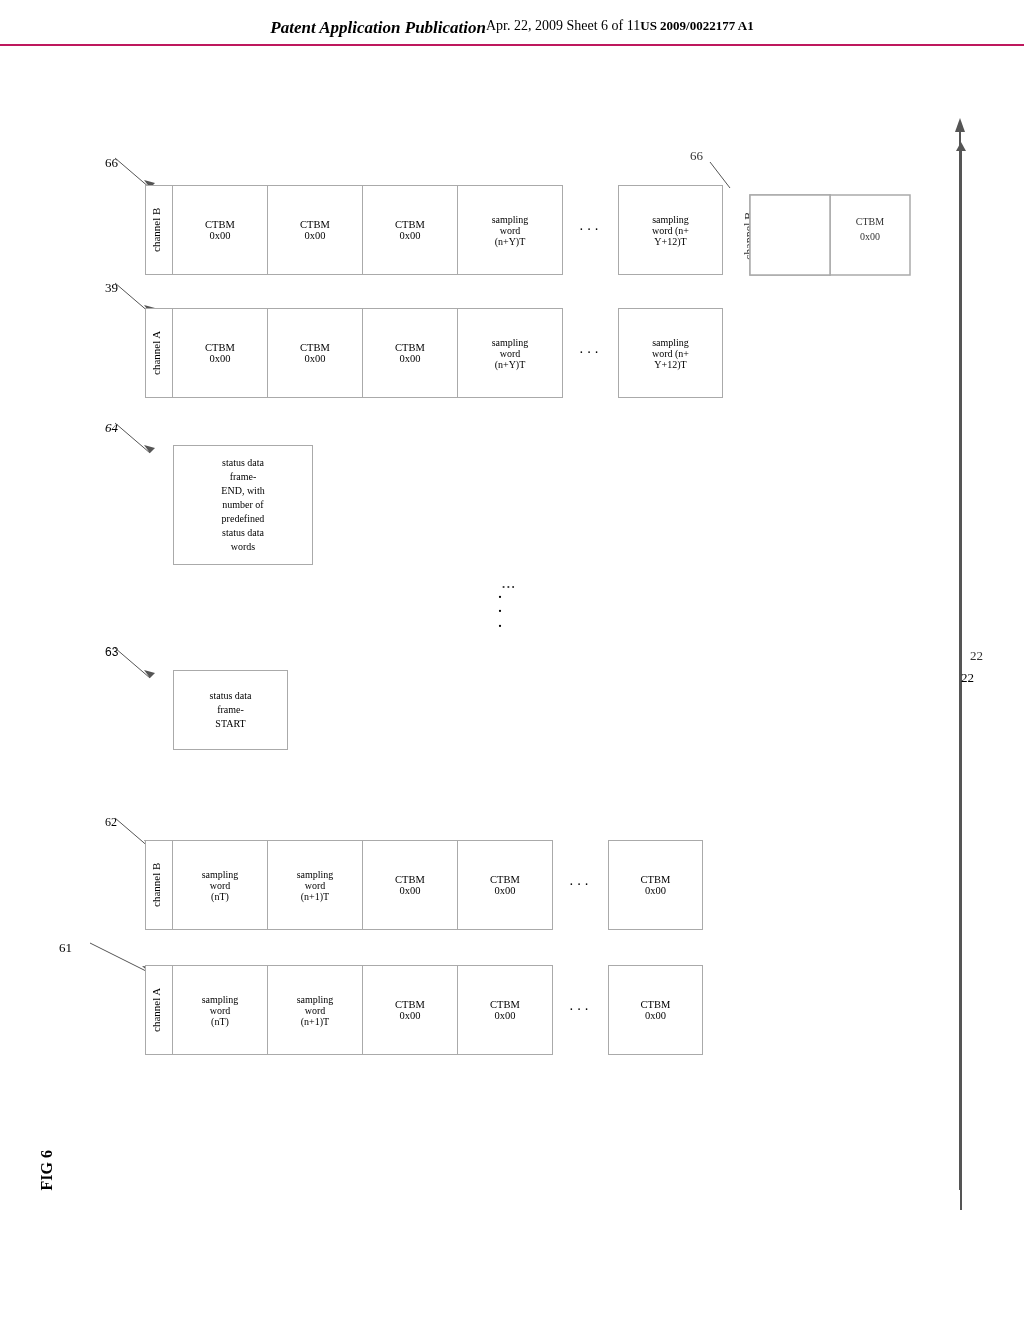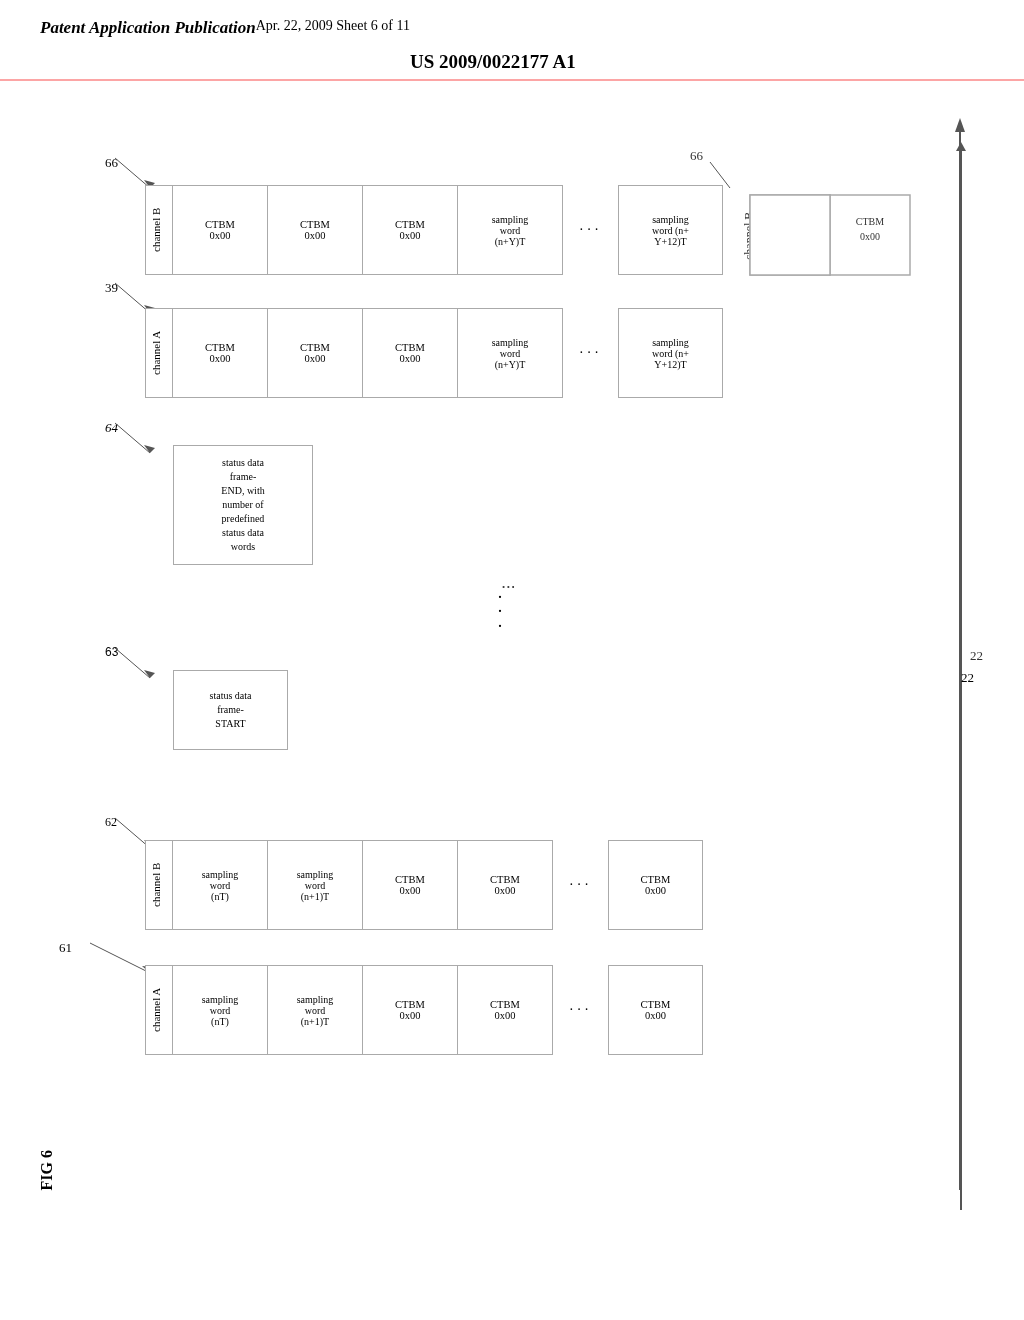--- a/index.html
+++ b/index.html
@@ -8,40 +8,39 @@
       height: 1320px;
       background: #fff;
       font-family: 'Times New Roman', Times, serif;
       position: relative;
       overflow: hidden;
     }
 
     
     .header {
       display: flex;
-      justify-content: flex-start;
+      justify-content: center;
       align-items: flex-start;
       padding: 18px 40px 4px 40px;
-      border-bottom: 2px solid #fca5a5;
+      border-bottom: 2px solid #be185d;
       padding-bottom: 6px;
     }
     .header-left {
       font-weight: bold;
       font-size: 17px;
       font-style: italic;
     }
     .header-center {
       font-size: 14px;
       text-align: center;
     }
     .header-right {
-      font-size: 19px;
+      font-size: 13px;
       font-weight: bold;
       text-align: right;
-      margin-top: 33px;
     }
 
     
     .diagram-svg {
       position: absolute;
       top: 0;
       left: 0;
       width: 100%;
       height: 100%;
     }

